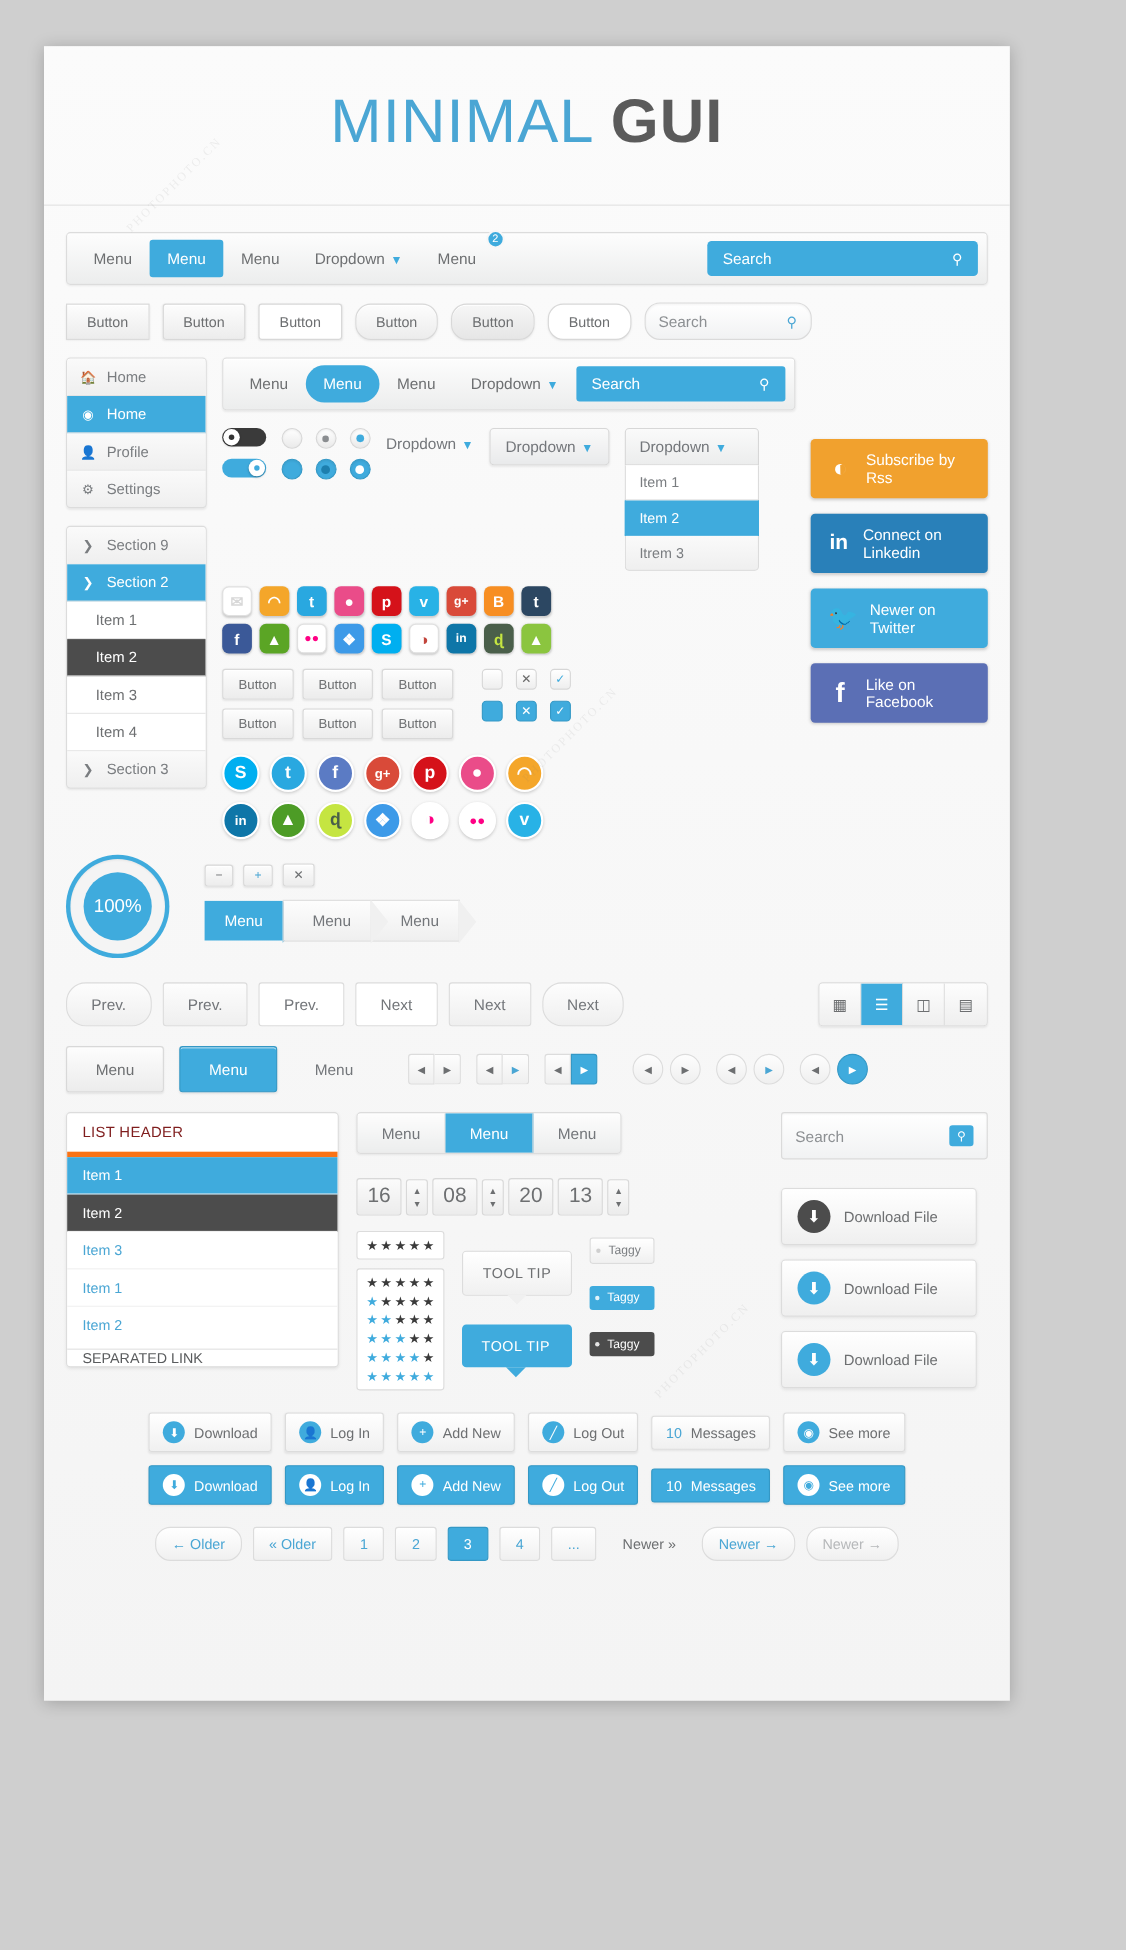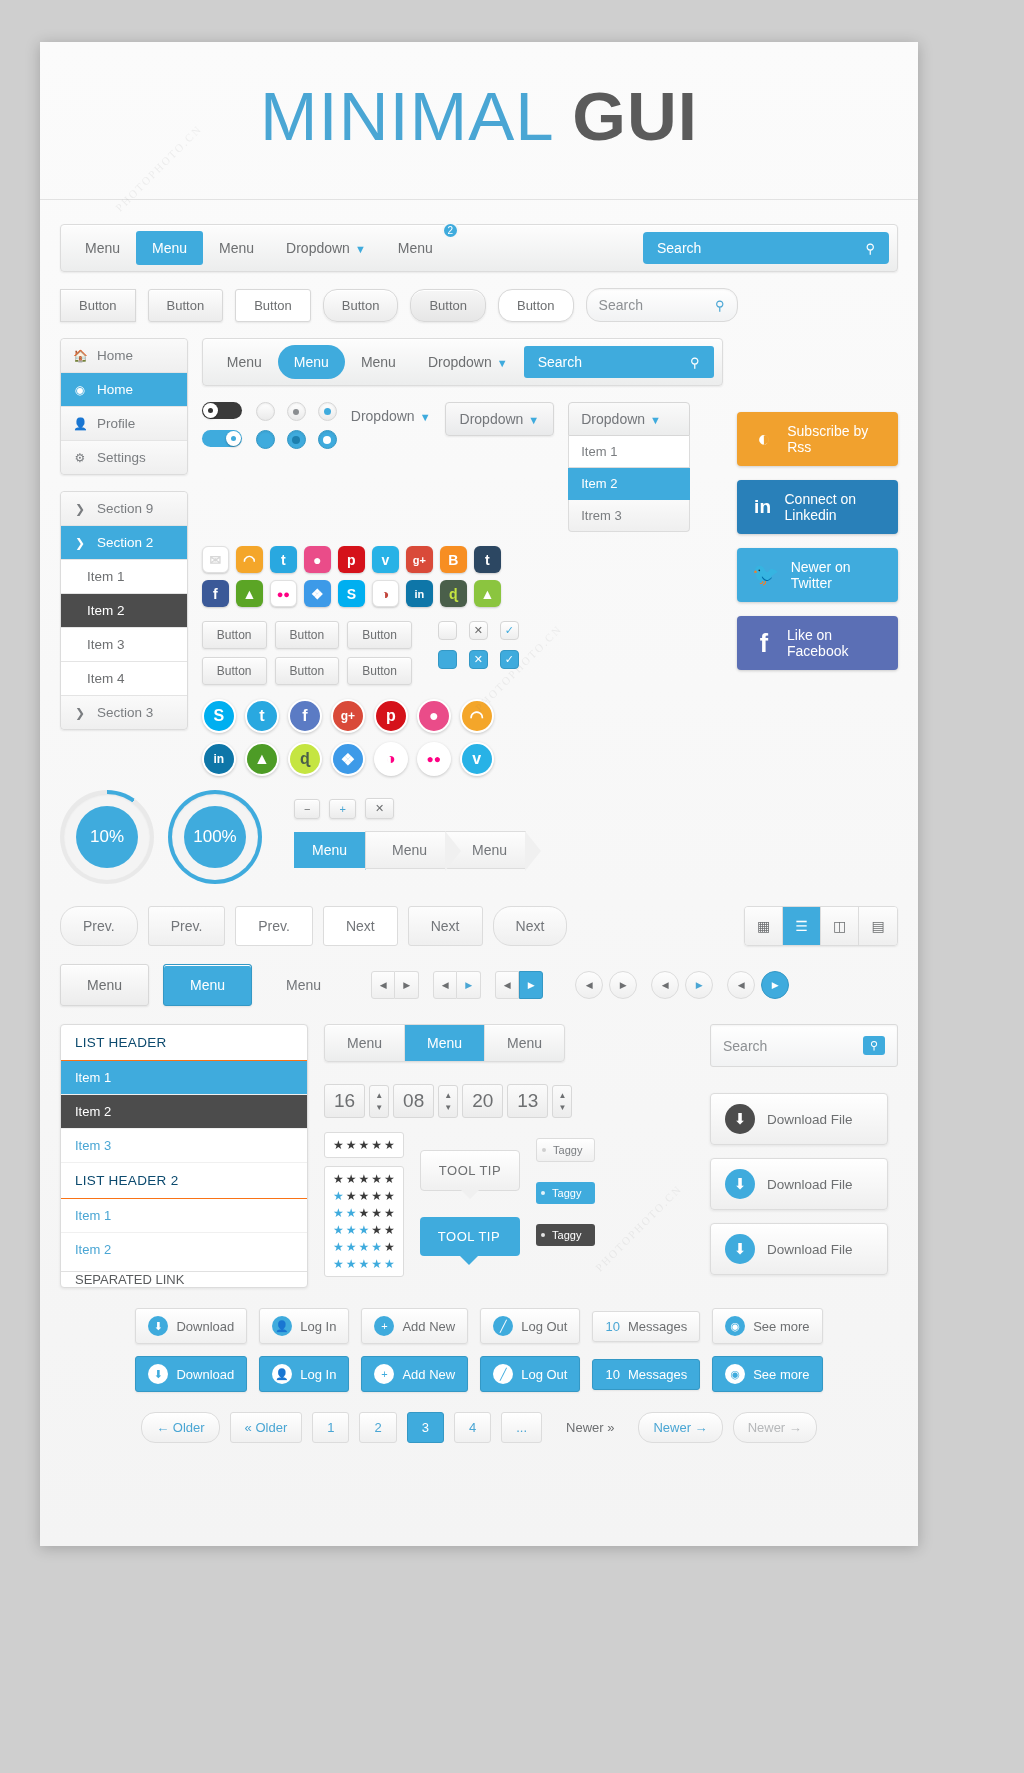--- a/index.html
+++ b/index.html
@@ -10,21 +10,21 @@
     overflow: hidden;
   }
   .page {
     position: absolute; left: 40px; top: 42px;
     width: 878px; height: 1504px;
     background: linear-gradient(180deg,#fbfbfb 0%, #f4f4f4 100%);
     box-shadow: 0 2px 14px rgba(0,0,0,.22);
   }
   
   .title-wrap { text-align: center; padding-top: 40px; }
-  .title { font-size: 69px; font-weight: 300; letter-spacing: 1px; line-height: 1; }
+  .title { font-size: 56px; font-weight: 300; letter-spacing: 1px; line-height: 1; }
   .title .t1 { color: #4aa6d4; font-weight: 300; }
   .title .t2 { color: #5b5b5b; font-weight: 600; }
   .hr { margin-top: 48px; height: 1px; background: #e2e2e2; }
 
   
   .row { display: flex; align-items: center; }
   .sec { padding: 0 20px; }
   .bar {
     background: linear-gradient(180deg,#fdfdfd,#eceded);
     border: 1px solid #dcdcdc; border-radius: 4px;
@@ -169,21 +169,21 @@
     border:1px solid #dcdcdc; }
   .pgb.act { background:#3fabdd;color:#fff;border-color:#3498c5; }
   .pgc { width:28px;height:28px;border-radius:50%;display:flex;align-items:center;justify-content:center;
     font-size:9px;color:#6d6f71;background: linear-gradient(180deg,#fdfdfd,#efefef);
     border:1px solid #dcdcdc; }
   .pgc.act { background:#3fabdd;color:#fff;border-color:#3498c5; }
 
   
   .lp { width: 248px; background:#fff; border:1px solid #dcdcdc; border-radius:4px;
     box-shadow: 0 1px 3px rgba(0,0,0,.08); overflow:hidden; }
-  .lp .lh { font-size:13.5px; color:#0c4a6e; padding:10px 14px; border-bottom:1px solid #f97316;
+  .lp .lh { font-size:13.5px; color:#7f1d1d; padding:10px 14px; border-bottom:5px solid #f97316;
     letter-spacing:.3px; }
   .lp .li { font-size:13px; padding:9px 14px; color:#4aa6d4; border-bottom:1px solid #f0f0f0; }
   .lp .li.act { background:#3fabdd; color:#fff; }
   .lp .li.dark { background:#4c4c4c; color:#fff; }
   .lp .sep { font-size:13px; padding:0 14px; color:#5a5c5e; border-top:1px solid #e0e0e0; }
 
   
   .tab { font-size:14px; color:#73767a; padding:10px 22px; border-right:1px solid #e0e0e0; }
   .tab.act { background:#3fabdd; color:#fff; }
 
@@ -482,25 +482,20 @@
       </div>
       <div class="cta" style="background:#5b6fb5;">
         <span class="g" style="font-size:25px;">f</span>
         <span>Like on Facebook</span>
       </div>
     </div>
   </div>
 
   <div class="sec row" style="margin-top:14px; align-items:flex-start; gap:16px;">
     <div class="row" style="gap:14px;" id="progress-row">
-        <div class="pc">
-          <div class="ring" style="background:conic-gradient(#3fabdd 0deg 36deg, #e9e9e9 36deg 360deg);"></div>
-          <div class="track"></div>
-          <div class="inner">10%</div>
-        </div>
         <div class="pc">
           <div class="ring" style="background:conic-gradient(#3fabdd 0deg 360deg, #e9e9e9 360deg 360deg);"></div>
           <div class="track"></div>
           <div class="inner">100%</div>
         </div>
       </div>
     <div style="flex:1;margin-left:16px;margin-top:8px;">
       <div class="row" style="gap:9px;">
         <div class="btn r3" style="padding:3px 9px;font-size:11px;">−</div>
         <div class="btn r3" style="padding:3px 9px;font-size:11px;color:#4aa6d4;">+</div>
@@ -562,21 +557,20 @@
     </div>
   </div>
 
   <div class="sec row" style="margin-top:18px; align-items:flex-start; gap:16px;">
 
     <div class="lp">
       <div class="lh">LIST HEADER</div>
       <div class="li act">Item 1</div>
       <div class="li dark">Item 2</div>
       <div class="li">Item 3</div>
-      <div class="lh">LIST HEADER 2</div>
       <div class="li">Item 1</div>
       <div class="li" style="border-bottom:none;padding-bottom:14px;">Item 2</div>
       <div class="sep">SEPARATED LINK</div>
     </div>
 
     <div style="flex:1;">
       <div class="bar row" style="padding:0;overflow:hidden;width:fit-content;">
         <div class="tab">Menu</div>
         <div class="tab act">Menu</div>
         <div class="tab" style="border-right:none;">Menu</div>

